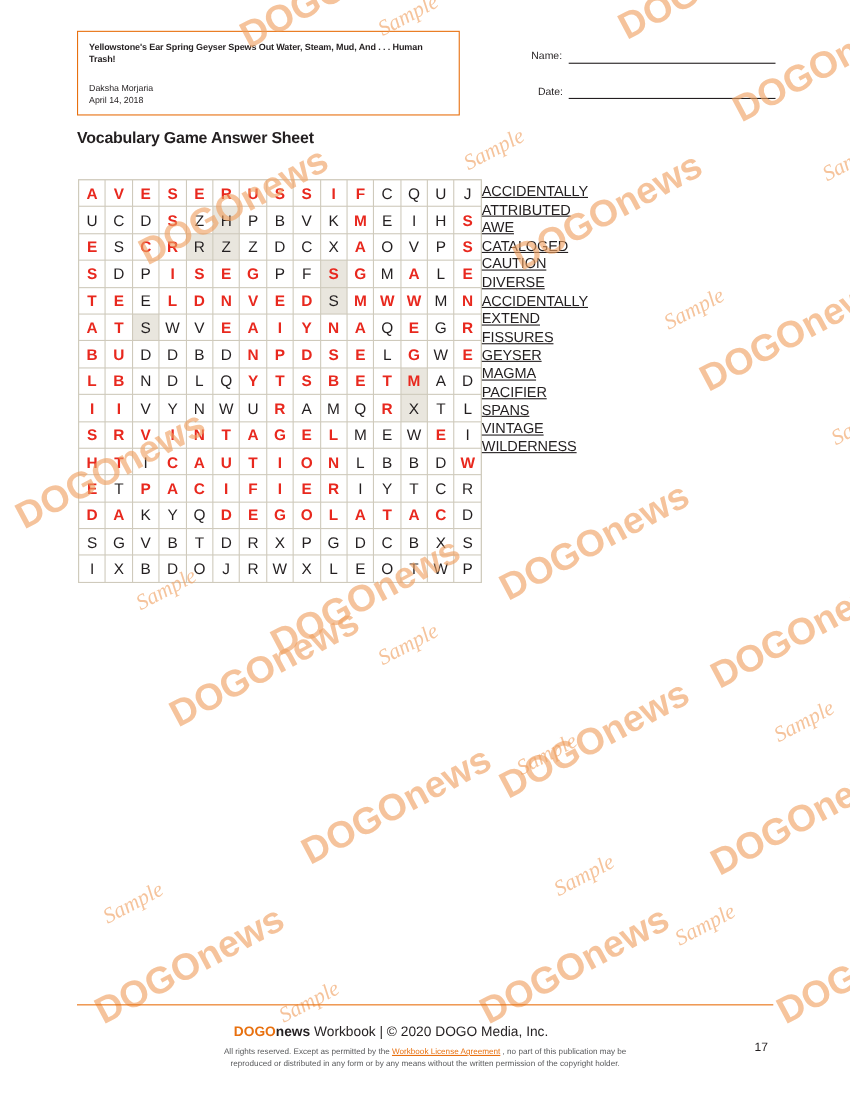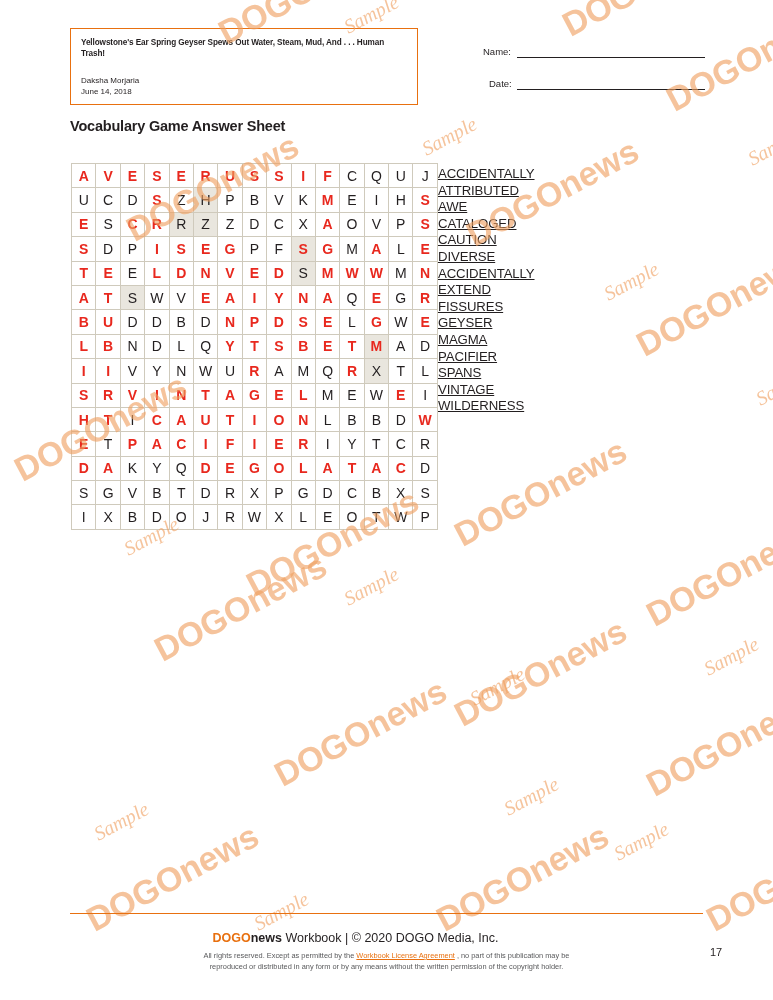--- a/index.html
+++ b/index.html
@@ -152,21 +152,20 @@
   }
   #footer-legal .lic {
     color: #e8700f;
     text-decoration: underline;
   }
   #page-number {
     position: absolute;
     left: 686px; top: 946px;
     font-size: 11px;
     color: #231f20;
-    margin-left: 24px;
   }
 
   
   .wm {
     position: absolute;
     color: #f0a060;
     opacity: 0.62;
     pointer-events: none;
     white-space: nowrap;
     transform-origin: left top;
@@ -184,21 +183,21 @@
   }
 </style>
 </head>
 <body>
 
 <div id="page">
 
   <div id="article-box">
     <div id="article-title">Yellowstone's Ear Spring Geyser Spews Out Water, Steam, Mud, And . . . Human Trash!</div>
     <div id="article-author">Daksha Morjaria</div>
-    <div id="article-date">June 14, 2018</div>
+    <div id="article-date">April 14, 2018</div>
   </div>
 
   <div class="field" id="name-field">
     <span class="lbl">Name:</span>
     <span class="line"></span>
   </div>
   <div class="field" id="date-field">
     <span class="lbl">Date:</span>
     <span class="line"></span>
   </div>

